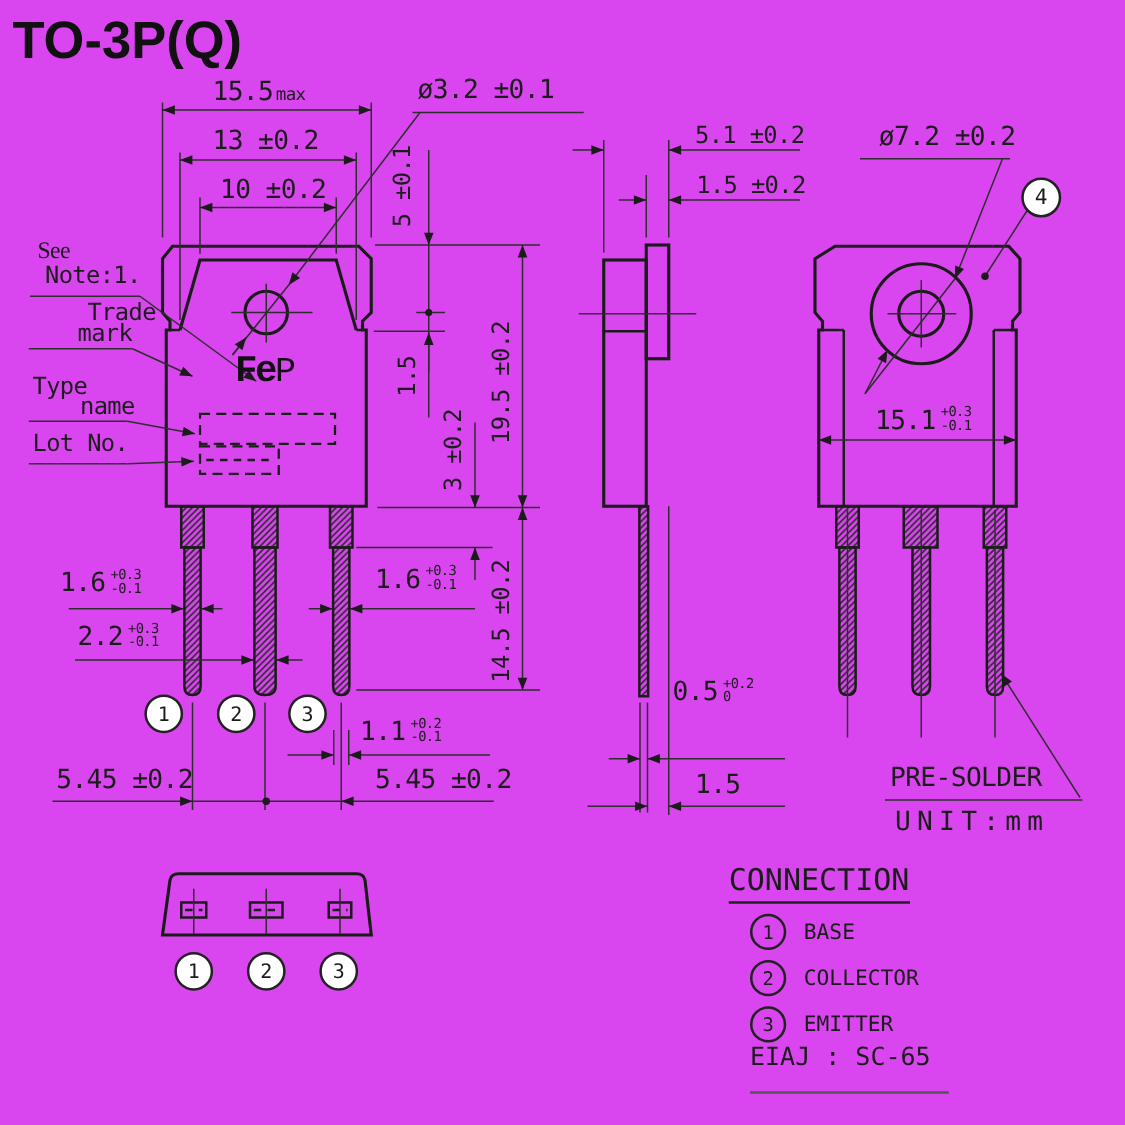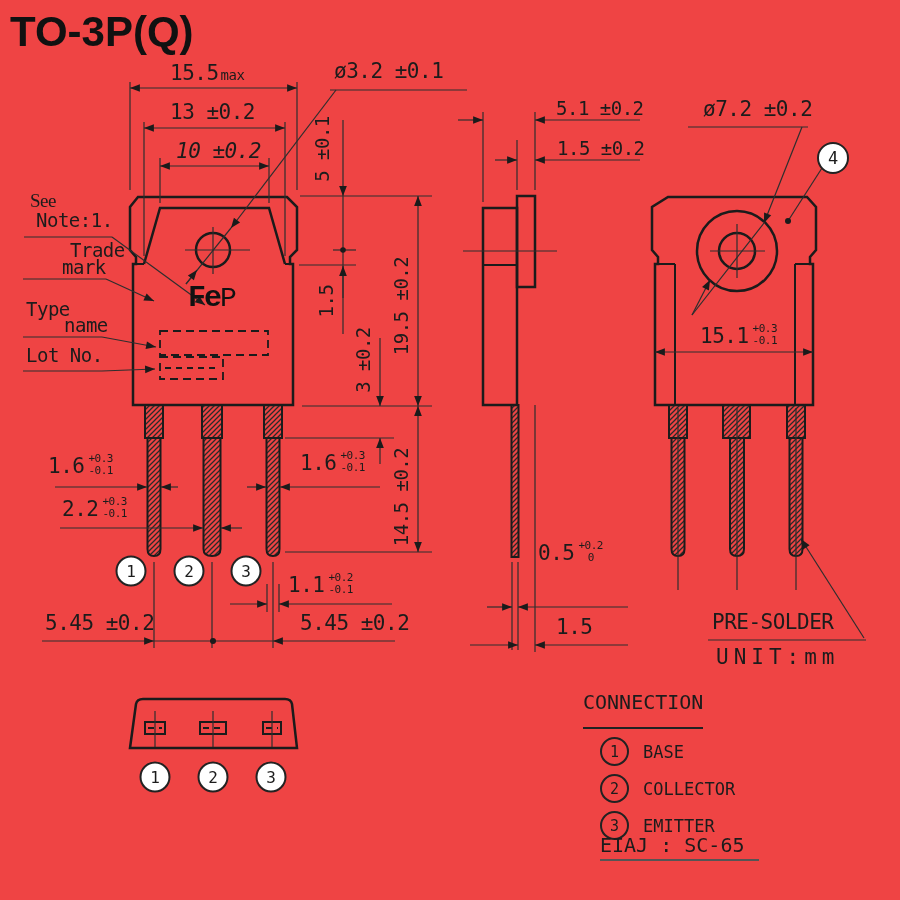--- a/index.html
+++ b/index.html
@@ -1,50 +1,50 @@
 <!DOCTYPE html>
 <html><head>
 <meta charset="utf-8">
 <style>
   html,body{margin:0;padding:0;background:#fff;}
-  #canvas{position:relative;width:900px;height:900px;background:#ef4444;overflow:hidden;
+  #canvas{position:relative;width:900px;height:900px;background:#d946ef;overflow:hidden;
           font-family:"DejaVu Sans Mono", monospace;color:#1c1c1c;}
   svg{position:absolute;left:0;top:0;}
   .t{stroke:#2e2e2e;stroke-width:1.2;fill:none;}
   .k{stroke:#1b1b1b;stroke-width:2.5;fill:none;}
   .k2{stroke:#1b1b1b;stroke-width:2;fill:none;}
   .dash{stroke:#1b1b1b;stroke-width:1.8;fill:none;stroke-dasharray:8 5;}
   .dash2{stroke:#1b1b1b;stroke-width:2;fill:none;stroke-dasharray:6 5;}
   .lead{fill:url(#hatch);stroke:#1b1b1b;stroke-width:2;}
   .lbl{position:absolute;white-space:nowrap;font-size:19px;letter-spacing:-0.5px;line-height:1.05;}
   .big{font-size:21px;}
   .vlbl{position:absolute;white-space:nowrap;font-size:19px;letter-spacing:-0.5px;
         transform:translate(-50%,-50%) rotate(-90deg);}
   .suffix{font-size:14px;margin-left:2px;}
   .tol{display:inline-flex;flex-direction:column;vertical-align:middle;font-size:11px;
-       line-height:1.05;margin-left:4px;letter-spacing:-0.5px;position:relative;top:-2px;align-items:center;}
+       line-height:1.05;margin-left:4px;letter-spacing:-0.5px;position:relative;top:-2px;}
   .title{position:absolute;left:10px;top:8px;font-family:"Liberation Sans",sans-serif;
          font-weight:bold;font-size:42px;letter-spacing:0;color:#111;}
   .logo{position:absolute;left:188px;top:281px;font-family:Liberation Mono, monospace;
         font-weight:900;font-size:30px;letter-spacing:-2px;color:#111;}
   .logo .p{font-weight:400;font-size:28px;letter-spacing:0;}
   .pin-circle{position:absolute;width:27px;height:27px;border:2px solid #222;border-radius:50%;
       display:flex;align-items:center;justify-content:center;font-size:16px;
       transform:translate(-50%,-50%);background:#fff;}
   .callout-circle{position:absolute;width:28px;height:28px;border:2px solid #222;border-radius:50%;
       display:flex;align-items:center;justify-content:center;font-size:17px;
       transform:translate(-50%,-50%);background:#fff;}
   .conn{position:absolute;left:583px;top:690px;}
-  .conn-head{font-size:20px;border-bottom:2px solid #222;padding-bottom:13px;display:inline-block;}
+  .conn-head{font-size:24px;border-bottom:2px solid #222;padding-bottom:3px;display:inline-block;}
   .conn-row{display:flex;align-items:center;gap:14px;margin-top:8px;margin-left:17px;}
   .conn-num{width:25px;height:25px;border:2px solid #222;border-radius:50%;display:flex;
       align-items:center;justify-content:center;font-size:15px;flex:0 0 auto;}
   .conn-label{font-size:17px;}
   .std{position:absolute;left:600px;top:833px;font-size:20px;border-bottom:2px solid #555;
-       padding-bottom:2px;padding-right:14px;}
+       padding-bottom:16px;padding-right:14px;}
   .unit{letter-spacing:5px;}
 </style>
 </head>
 <body>
 
 <div id="canvas">
 
 <svg width="900" height="900" viewBox="0 0 900 900">
   <defs>
     <marker id="arr" viewBox="0 0 10 8" refX="9.5" refY="4" markerWidth="11" markerHeight="9" orient="auto-start-reverse" markerUnits="userSpaceOnUse">
@@ -189,21 +189,21 @@
   <line class="dash2" x1="266" y1="728" x2="278" y2="728"></line>
   <line class="t" x1="155" y1="711" x2="155" y2="747"></line>
   <line class="t" x1="213" y1="711" x2="213" y2="747"></line>
   <line class="t" x1="272" y1="711" x2="272" y2="747"></line>
 </svg>
 
 <div class="title">TO-3P(Q)</div>
 
 <div class="lbl big" style="left:170px;top:62px;"><span>15.5</span><span class="suffix">max</span></div>
 <div class="lbl big" style="left:170px;top:101px;">13 ±0.2</div>
-<div class="lbl big" style="left:176px;top:140px;font-style:italic;">10 ±0.2</div>
+<div class="lbl big" style="left:176px;top:140px;">10 ±0.2</div>
 <div class="lbl big" style="left:334px;top:60px;">ø3.2 ±0.1</div>
 
 <div class="lbl" style="left:30px;top:191px;font-family:Liberation Serif, serif;">See</div>
 <div class="lbl" style="left:36px;top:211px;">Note:1.</div>
 <div class="lbl" style="left:26px;top:241px;margin-left:44px;">Trade</div>
 <div class="lbl" style="left:62px;top:258px;">mark</div>
 <div class="lbl" style="left:26px;top:300px;">Type</div>
 <div class="lbl" style="left:64px;top:316px;">name</div>
 <div class="lbl" style="left:26px;top:346px;">Lot No.</div>
 <div class="logo"><span>Fe</span><span class="p">P</span></div>

